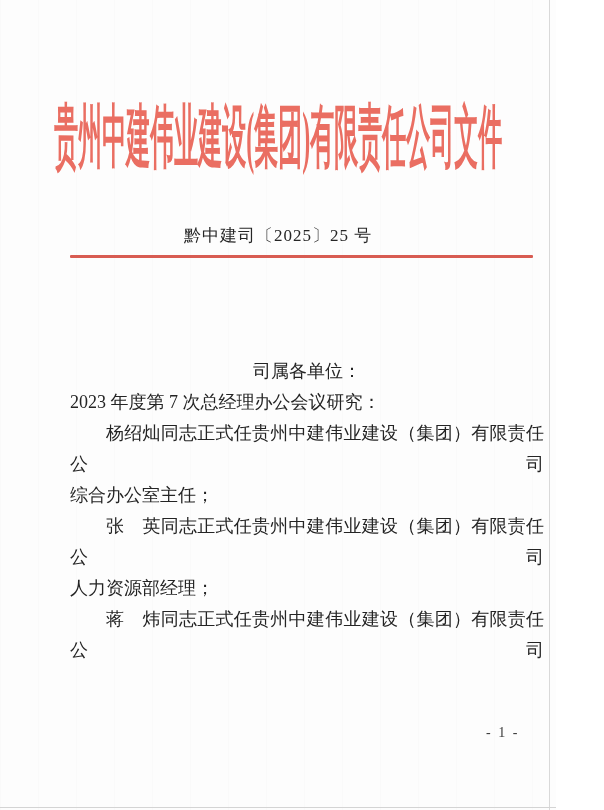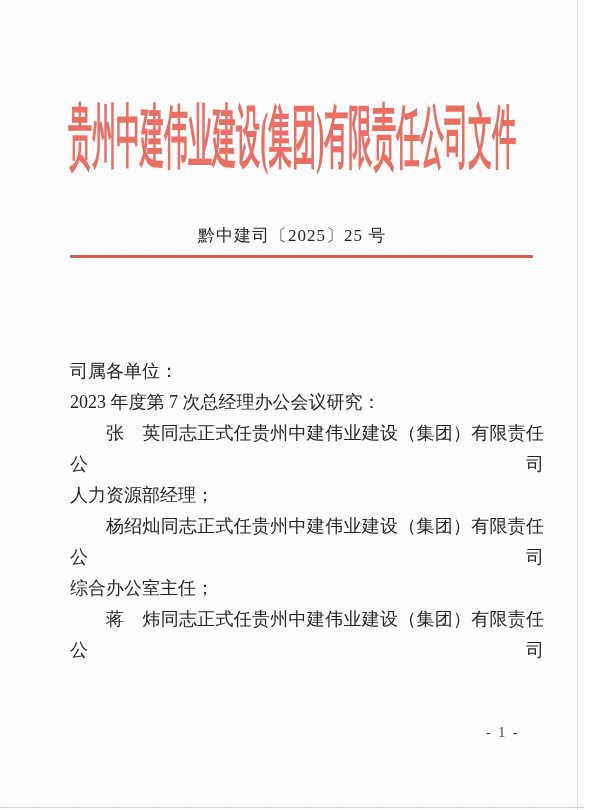--- a/index.html
+++ b/index.html
@@ -10,21 +10,20 @@
   .page {
     position: relative;
     width: 556px;
     height: 810px;
     background:
       repeating-linear-gradient(90deg, rgba(0,0,0,0.012) 0 1px, rgba(0,0,0,0) 1px 38px),
       #fdfdfd;
     overflow: hidden;
     font-family: "Liberation Serif", "DejaVu Serif", serif;
     color: #222;
-    padding-left: 28px;
   }
   
   .edge-right {
     position: absolute;
     top: 0;
     right: 6px;
     width: 1px;
     height: 100%;
     background: #d9d9d9;
   }
@@ -96,21 +95,21 @@
   .body-text {
     position: absolute;
     top: 356px;
     left: 70px;
     width: 474px;
     font-size: 18px;
     line-height: 31px;
     color: #242424;
   }
   .salutation {
-    text-align: left;
+    text-align: center;
   }
   .para .l1 {
     text-indent: 2em;
     text-align: justify;
     text-align-last: justify;
   }
   .para .l2 {
     text-align: left;
   }
 
@@ -140,27 +139,27 @@
 
 
   <div class="body-text">
     <div class="salutation">司属各单位：</div>
 
     <div class="para">
       <div class="l2">2023 年度第 7 次总经理办公会议研究：</div>
     </div>
 
     <div class="para">
-      <div class="l1">张　英同志正式任贵州中建伟业建设（集团）有限责任公司</div>
-      <div class="l2">人力资源部经理；</div>
+      <div class="l1">杨绍灿同志正式任贵州中建伟业建设（集团）有限责任公司</div>
+      <div class="l2">综合办公室主任；</div>
     </div>
 
     <div class="para">
-      <div class="l1">杨绍灿同志正式任贵州中建伟业建设（集团）有限责任公司</div>
-      <div class="l2">综合办公室主任；</div>
+      <div class="l1">张　英同志正式任贵州中建伟业建设（集团）有限责任公司</div>
+      <div class="l2">人力资源部经理；</div>
     </div>
 
 
     <div class="para">
       <div class="l1">蒋　炜同志正式任贵州中建伟业建设（集团）有限责任公司</div>
 
     </div>
   </div>
 
   <div class="page-number">- 1 -</div>

